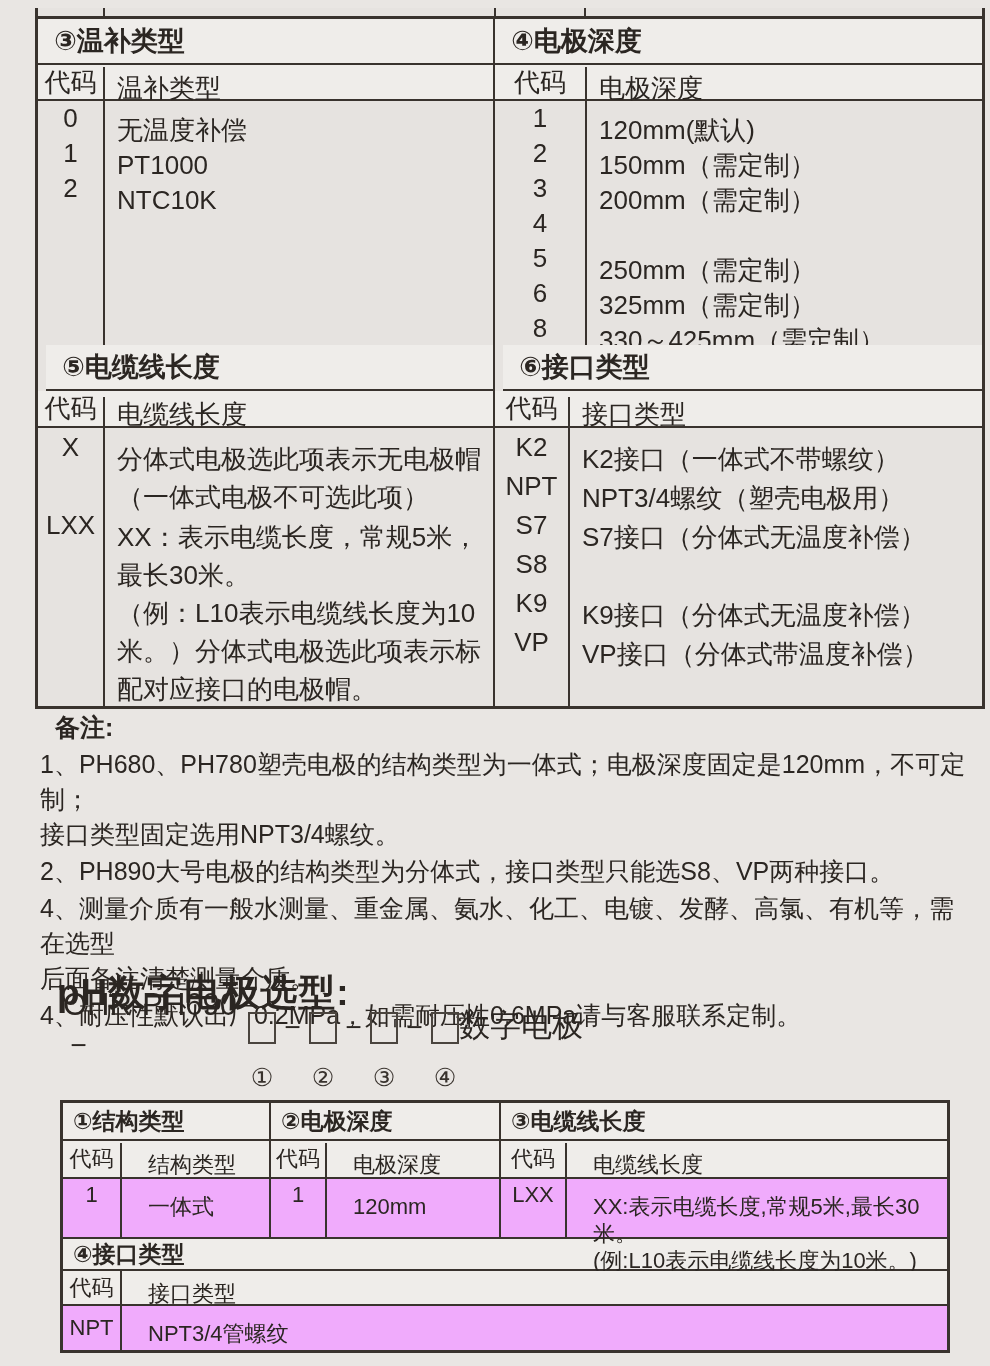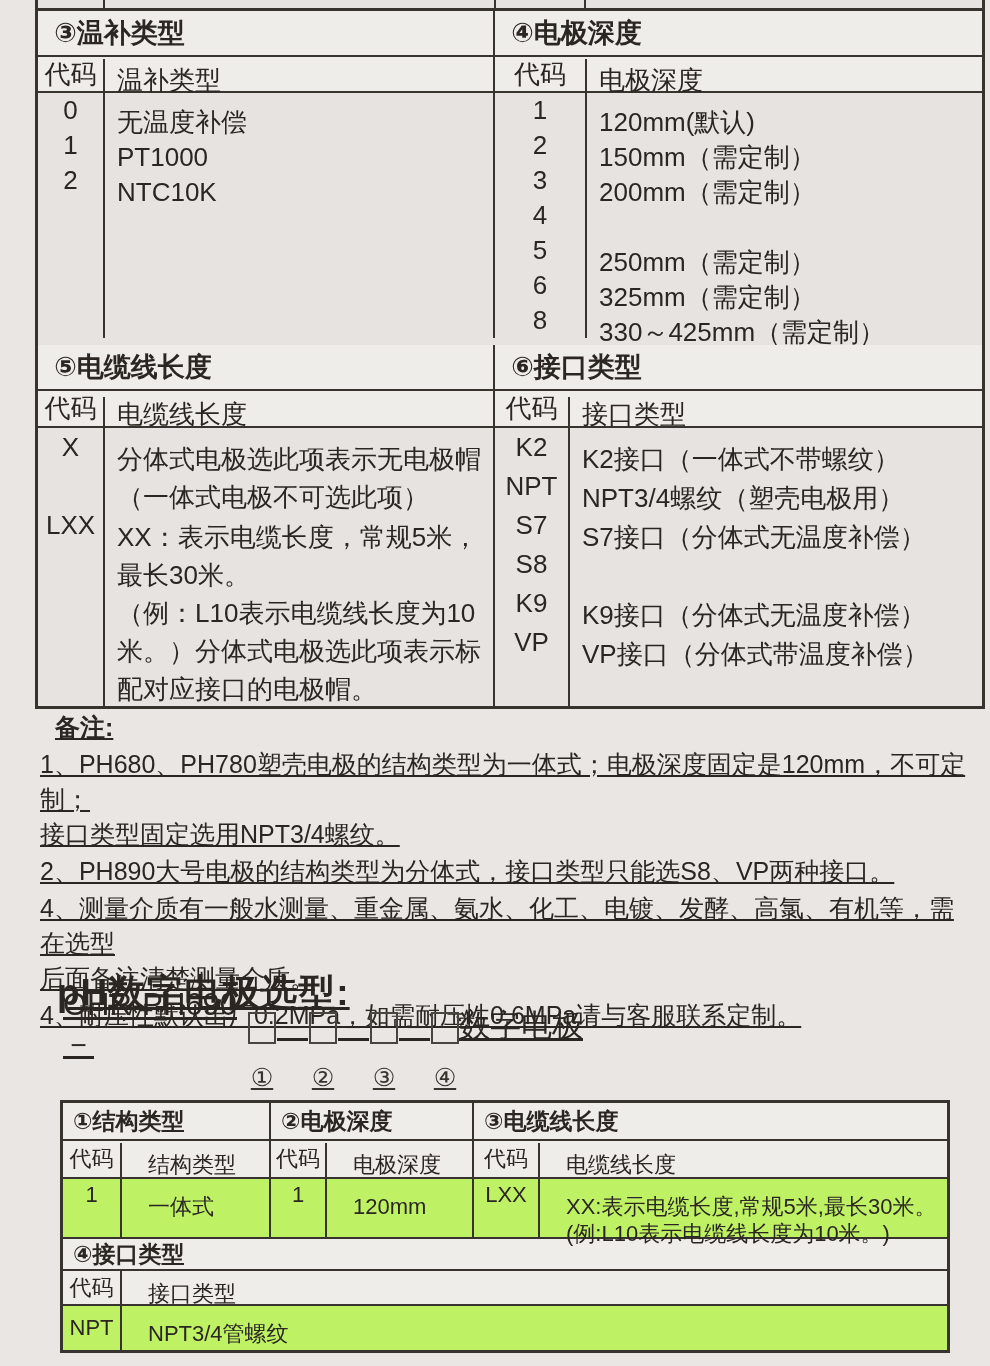--- a/index.html
+++ b/index.html
@@ -3,21 +3,21 @@
 <meta charset="utf-8">
 <style>
   html,body{margin:0;padding:0;}
   body{
     width:990px;height:1366px;position:relative;overflow:hidden;
     background:#e9e6e3;
     font-family:"Liberation Sans","DejaVu Sans",sans-serif;
     color:#2b2622;
     -webkit-font-smoothing:antialiased;
   }
-  .abs{position:absolute;text-decoration:underline;}
+  .abs{position:absolute;}
   
   .tblock{
     position:absolute;left:35px;width:950px;
     border-left:3px solid #39332e;border-right:3px solid #39332e;
     box-sizing:border-box;background:#e6e3e0;
   }
   .remnant{position:relative;height:8px;background:#e6e3e0;border-bottom:3px solid #39332e;}
   .remnant i{position:absolute;top:0;bottom:0;width:2px;background:#39332e;}
   .twocol{display:flex;align-items:stretch;}
   .half{position:relative;box-sizing:border-box;display:flex;flex-direction:column;}
@@ -32,31 +32,31 @@
     background:#efedea;border-bottom:2px solid #39332e;
     display:flex;align-items:center;font-size:26px;box-sizing:border-box;
   }
   .ccode{text-align:center;flex:none;box-sizing:border-box;}
   .cval{flex:1;padding-left:14px;box-sizing:border-box;margin-top:12px;}
   .drows{flex:1;display:flex;flex-direction:column;background:#e6e3e0;}
   .trow{display:flex;align-items:flex-start;font-size:26px;}
   .vline{position:absolute;width:2px;background:#39332e;}
   .pre{white-space:pre-line;}
   
-  #block1{top:0;height:392px;border-bottom:3px solid #39332e;}
+  #block1{top:8px;height:392px;border-bottom:3px solid #39332e;}
   #block1 .sec-title{height:46px;}
   #block1 .col-hdr{height:36px;}
   #block1 .trow{height:35px;line-height:35px;}
   #block1 .half.lft .ccode{width:65px;}
   #block1 .half.rgt .ccode{width:90px;}
   #block1 .half.lft .vline{left:65px;top:48px;bottom:0;}
   #block1 .half.rgt .vline{left:90px;top:48px;bottom:0;}
 
   #block2{top:345px;height:364px;border-bottom:3px solid #39332e;}
-  #block2 .sec-title{height:46px;}
+  #block2 .sec-title{height:46px;margin-left:8px;}
   #block2 .col-hdr{height:37px;}
   #block2 .trow{line-height:38px;font-size:26px;}
   #block2 .half.lft .ccode{width:65px;}
   #block2 .half.rgt .ccode{width:73px;}
   #block2 .half.lft .vline{left:65px;top:52px;bottom:0;}
   #block2 .half.rgt .vline{left:73px;top:52px;bottom:0;}
   #block2 .rowX{height:78px;}
   #block2 .rowLXX{height:195px;}
   #block2 .half.rgt .trow{height:39px;}
 
@@ -74,26 +74,26 @@
   }
   #model-line .dash{width:33px;flex:none;text-align:center;}
   #model-line .suffix{white-space:nowrap;}
   #digit-row{left:63px;top:1063px;display:flex;font-size:25px;color:#39332e;}
   #digit-row .sp{width:185px;flex:none;}
   #digit-row .dslot{width:28px;flex:none;text-align:center;}
   #digit-row .dgap{width:33px;flex:none;}
   
   #btable{
     position:absolute;left:60px;top:1100px;width:890px;box-sizing:border-box;
-    border:3px solid #39332e;background:#bef264;font-size:22px;
+    border:3px solid #39332e;background:#f0abfc;font-size:22px;
   }
   #btable .sects{display:flex;align-items:stretch;}
   .bsec{position:relative;box-sizing:border-box;display:flex;flex-direction:column;}
   .bsec.s1{width:208px;border-right:2px solid #39332e;}
-  .bsec.s2{width:203px;border-right:2px solid #39332e;}
+  .bsec.s2{width:230px;border-right:2px solid #39332e;}
   .bsec.s3{flex:1;}
   #btable .sec-title{height:38px;font-size:23px;background:#efedea;padding-left:10px;}
   #btable .col-hdr{height:38px;font-size:22px;}
   #btable .cval{padding-left:28px;}
   .bsec.s1 .ccode{width:57px;}
   .bsec.s2 .ccode{width:54px;}
   .bsec.s3 .ccode{width:64px;}
   .bsec.s1 .vline{left:57px;top:40px;bottom:0;}
   .bsec.s2 .vline{left:54px;top:40px;bottom:0;}
   .bsec.s3 .vline{left:64px;top:40px;bottom:0;}

